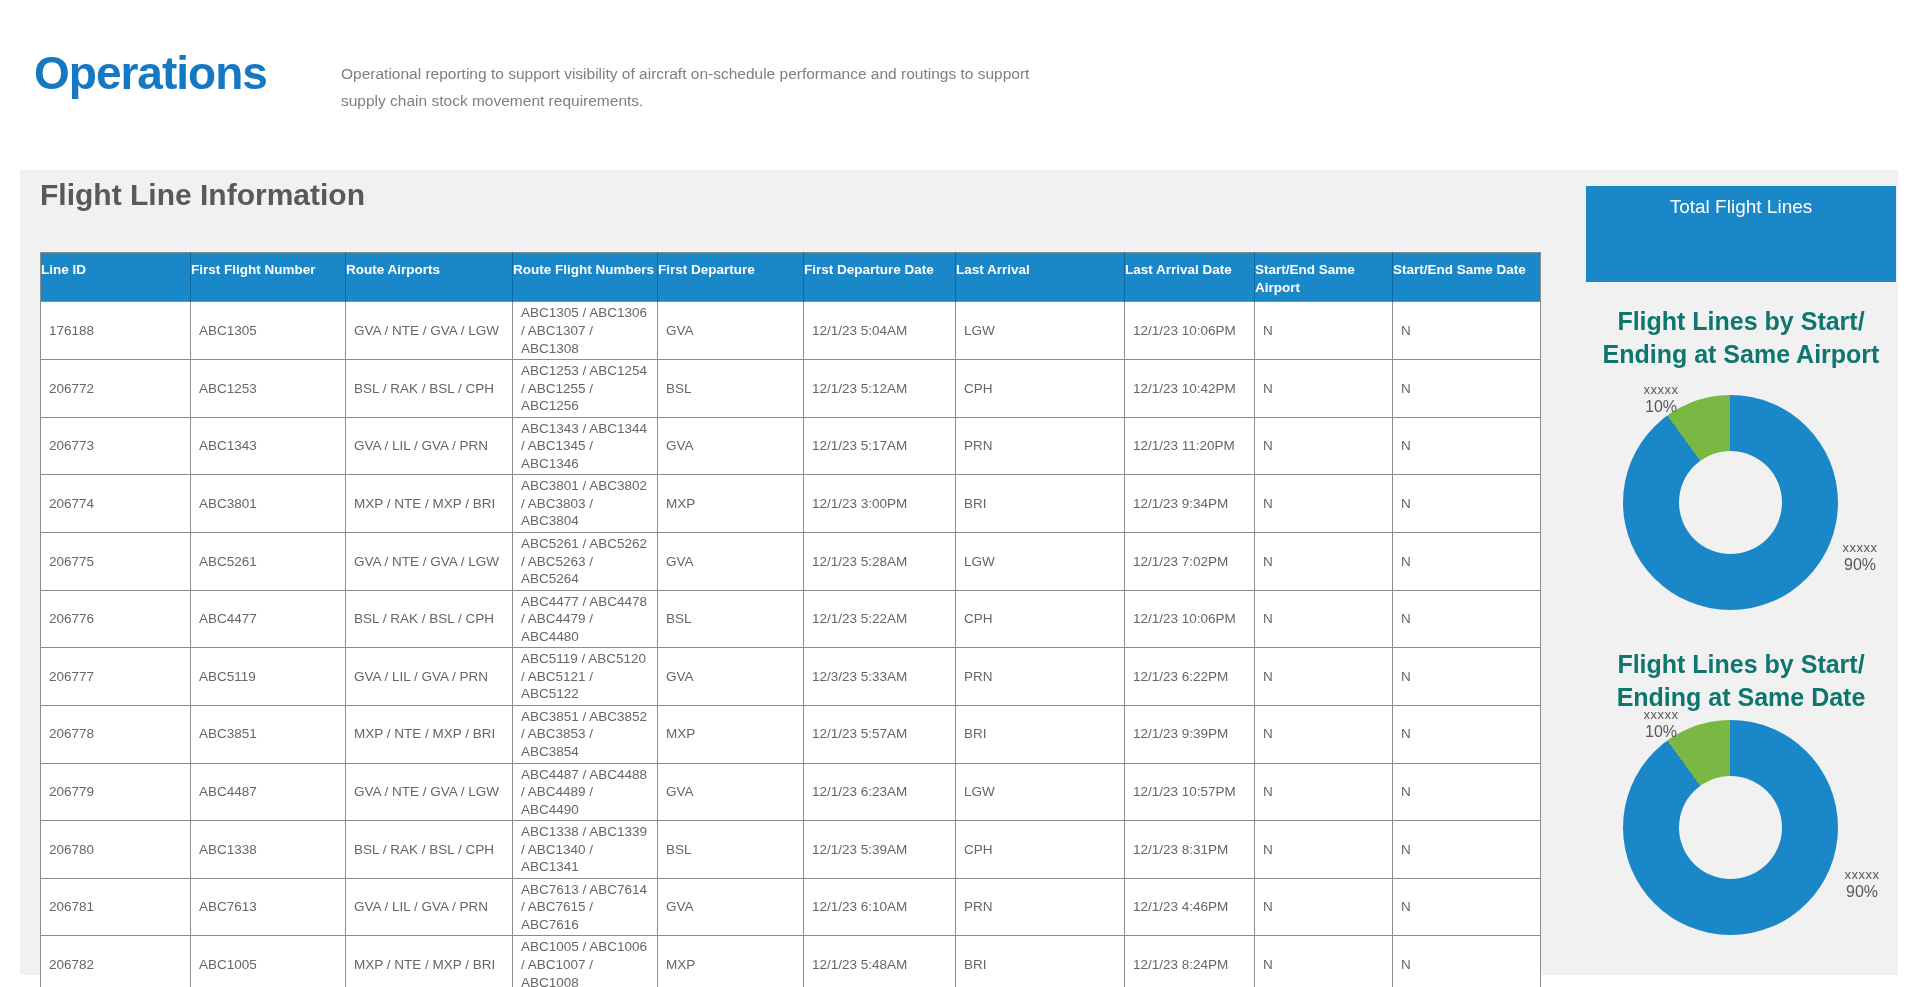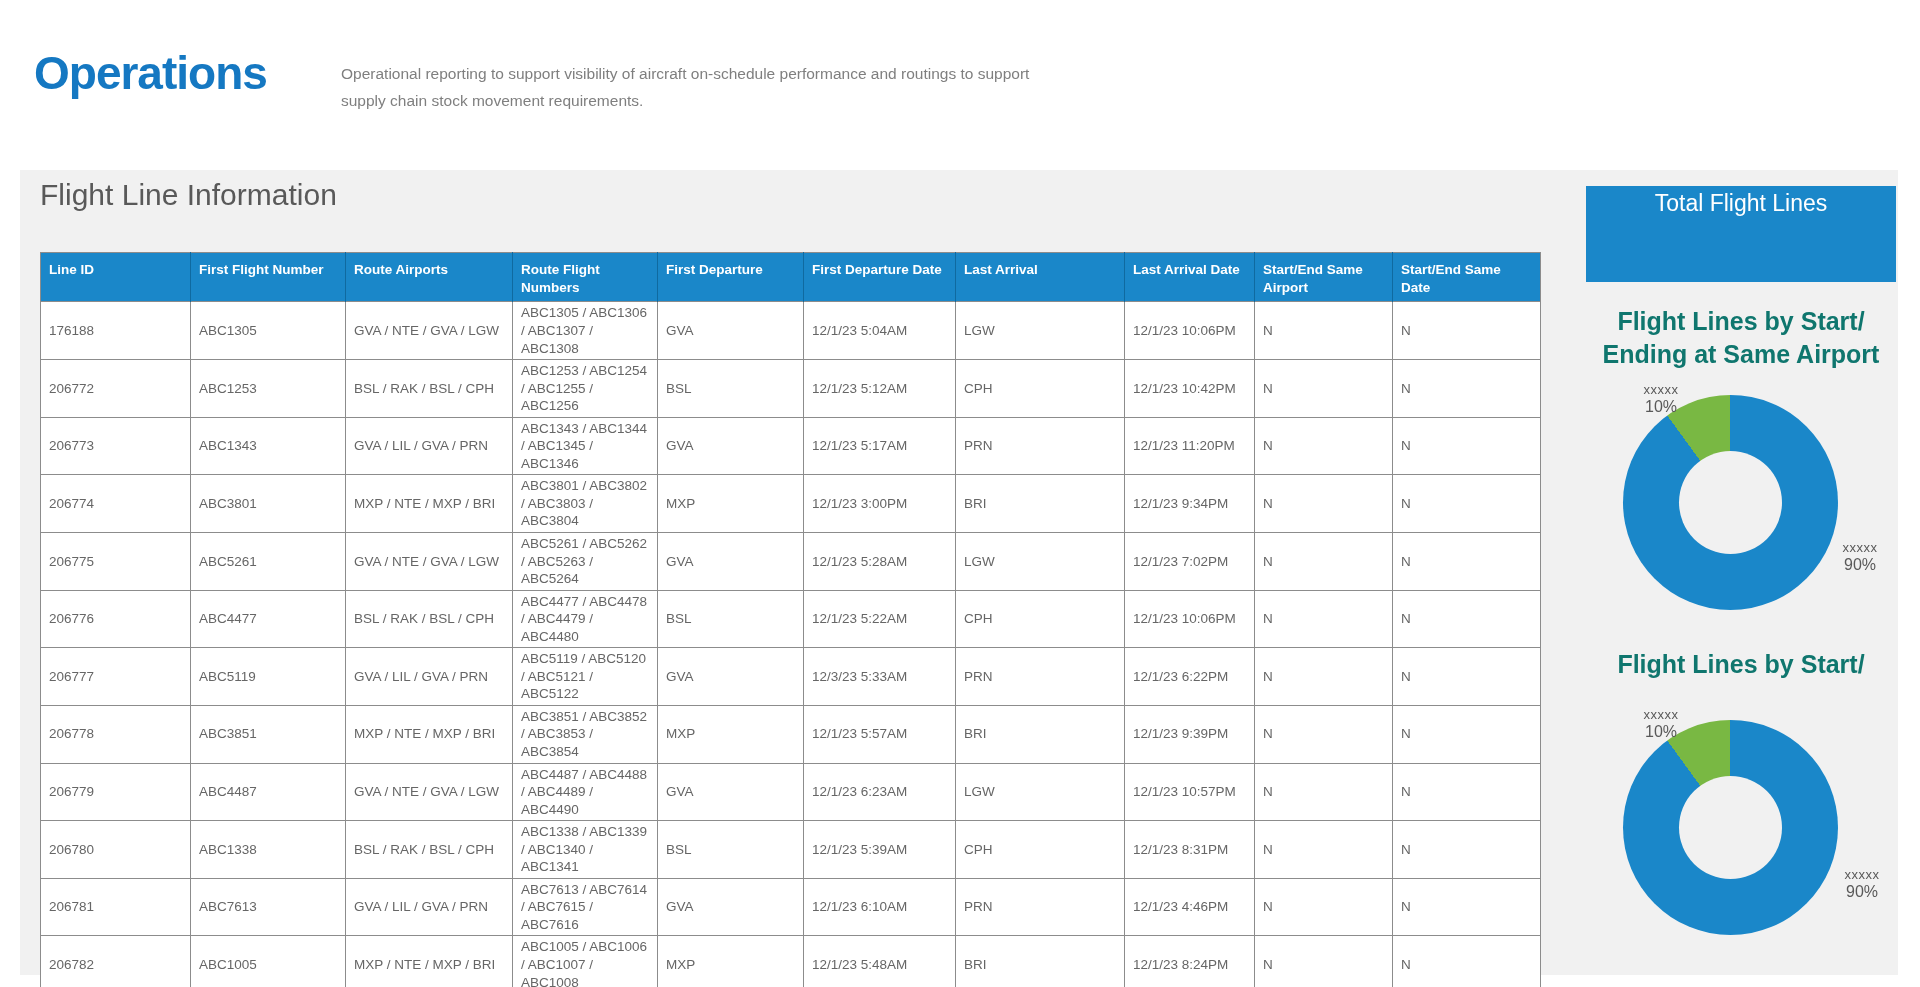--- a/index.html
+++ b/index.html
@@ -15,49 +15,49 @@
   p.page-desc {
     position: absolute; left: 341px; top: 60px; margin: 0; width: 712px;
     font-size: 15.5px; line-height: 1.75; color: #7f7f7f;
   }
   .canvas {
     position: absolute; left: 20px; top: 170px; width: 1878px; height: 805px;
     background: #f1f1f1;
   }
   h2.section-title {
     position: absolute; left: 20px; top: 8px; margin: 0;
-    font-size: 30px; font-weight: 400; color: #595959;
+    font-size: 30px; font-weight: 700; color: #595959;
   }
   table.flights {
     position: absolute; left: 20px; top: 82px; width: 1500px;
     border-collapse: collapse; table-layout: fixed; background: #ffffff;
     border: 1px solid #8c8c8c;
   }
   table.flights col.c1 {width:150px} table.flights col.c2 {width:155px}
   table.flights col.c3 {width:167px} table.flights col.c4 {width:145px}
   table.flights col.c5 {width:146px} table.flights col.c6 {width:152px}
   table.flights col.c7 {width:169px} table.flights col.c8 {width:130px}
   table.flights col.c9 {width:138px} table.flights col.c10{width:148px}
   table.flights th {
     background: #1a87c9; color: #ffffff; font-size: 13.5px; font-weight: 700;
-    text-align: left; vertical-align: top; padding: 8px 8px 4px;
+    text-align: left; vertical-align: top; padding: 8px 0 4px;
     height: 48px; line-height: 1.35; border-right: 1px solid #0f6aa0;
   }
   table.flights th:last-child { border-right: none; }
   table.flights td {
     border: 1px solid #8c8c8c; color: #666666; font-size: 13.5px;
     padding: 2px 8px; height: 41px; line-height: 1.3; background: #ffffff;
     vertical-align: middle; overflow: hidden;
   }
   .kpi {
     position: absolute; left: 1566px; top: 16px; width: 310px; height: 96px;
     background: #1a87c9; color: #ffffff; text-align: center;
   }
   .kpi-value { font-size: 40px; font-weight: 800; margin-top: 10px; line-height: 1.1; }
-  .kpi-label { font-size: 23px; margin-top: 4px; }
+  .kpi-label { font-size: 19px; margin-top: 10px; }
   .chart-title {
     position: absolute; left: 1546px; width: 350px; text-align: center;
     font-size: 25px; font-weight: 800; color: #0f766e; line-height: 1.3;
   }
   .chart-title.t1 { top: 135px; }
   .chart-title.t2 { top: 478px; }
   .donut {
     position: absolute; width: 215px; height: 215px; border-radius: 50%;
   }
   .donut::after {
@@ -274,20 +274,21 @@
       <div class="slice-name">xxxxx</div>
       <div class="slice-pct">10%</div>
     </div>
     <div class="slice-label major1">
       <div class="slice-name">xxxxx</div>
       <div class="slice-pct">90%</div>
     </div>
 
     <div class="chart-title t2">
       <div>Flight Lines by Start/</div>
+      <div>Ending at Same Date</div>
     </div>
     <div class="donut d2" style="background: conic-gradient(rgb(26, 135, 201) 0deg, rgb(26, 135, 201) 324deg, rgb(121, 184, 67) 324deg, rgb(121, 184, 67) 360deg);"></div>
     <div class="slice-label minor2">
       <div class="slice-name">xxxxx</div>
       <div class="slice-pct">10%</div>
     </div>
     <div class="slice-label major2">
       <div class="slice-name">xxxxx</div>
       <div class="slice-pct">90%</div>
     </div>

